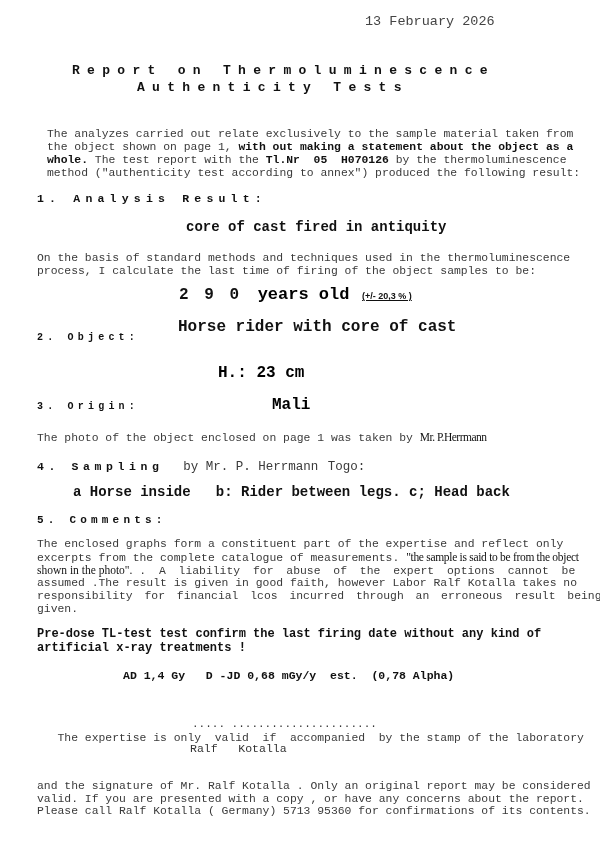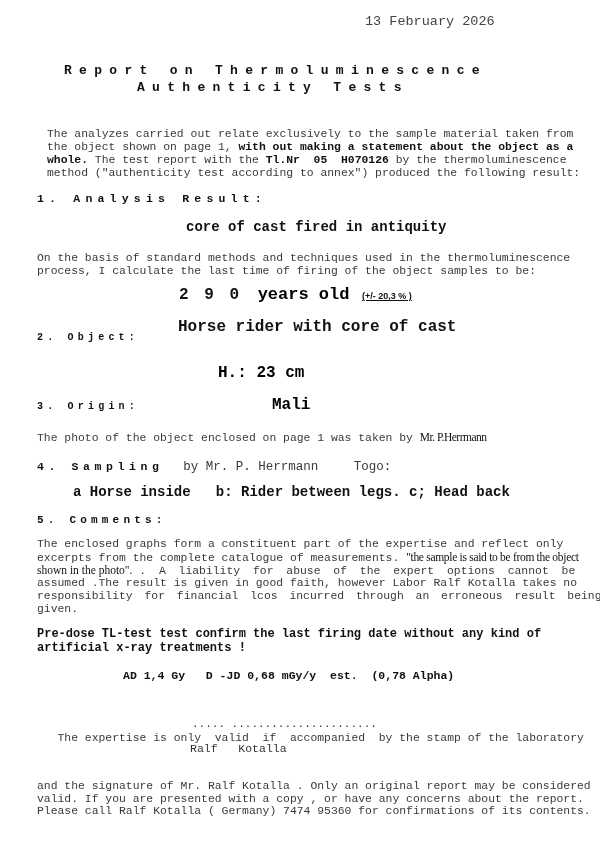--- a/index.html
+++ b/index.html
@@ -18,21 +18,21 @@
     .sec-head-sm { font-size: 10px; font-weight: bold; color: #111; letter-spacing: 4.2px; }
     .big { font-size: 16px; font-weight: bold; color: #000000; }
     .bigger { font-size: 16px; font-weight: bold; color: #111; }
     .serif-inline { font-family: "Liberation Serif", "DejaVu Serif", serif; font-size: 11.5px; color: #111; }
   </style>
 </head>
 <body>
 
 <div class="abs date mono">13 February 2026</div>
 
-<div class="abs title mono" style="left:64px; top:63px;">Report on Thermoluminescence</div>
+<div class="abs title mono" style="left:72px; top:63px;">Report on Thermoluminescence</div>
 <div class="abs title mono" style="left:137px; top:80px;">Authenticity Tests</div>
 
 <div class="abs small mono" style="left:47px; top:128px;">The analyzes carried out relate exclusively to the sample material taken from</div>
 <div class="abs small mono" style="left:47px; top:141px;">
   <span>the object shown on page 1,</span>
   <span class="bold">with out making a statement about the object as a</span>
 </div>
 <div class="abs small mono" style="left:47px; top:154px;">
   <span class="bold">whole.</span>
   <span>The test report with the</span>
@@ -58,21 +58,21 @@
 <div class="abs sec-head-sm mono" style="left:37px; top:401px;">3. Origin:</div>
 <div class="abs mono big" style="left:272px; top:396px;">Mali</div>
 <div class="abs small mono" style="left:37px; top:431px;">
   <span>The photo of the object enclosed on page 1 was taken by</span>
   <span class="serif-inline" style="letter-spacing:-0.5px;">Mr. P.Herrmann</span>
 </div>
 
 <div class="abs mono" style="left:37px; top:457px;">
   <span class="sec-head" style="letter-spacing:4.6px;">4. Sampling</span>
   <span class="small" style="margin-left:10px; font-size:12.5px;">by Mr. P. Herrmann</span>
-  <span class="small" style="margin-left:26px; font-size:12.5px;">Togo:</span>
+  <span class="small" style="font-size:12.5px;">Togo:</span>
 </div>
 <div class="abs mono bold" style="left:73px; top:484px; font-size:14px; white-space:pre;">a Horse inside   b: Rider between legs. c; Head back</div>
 
 <div class="abs sec-head-sm mono" style="left:37px; top:514px; font-size:11px;">5. Comments:</div>
 <div class="abs small mono" style="left:37px; top:538px;">The enclosed graphs form a constituent part of the expertise and  reflect only</div>
 <div class="abs small mono" style="left:37px; top:551px;">
   <span>excerpts from the complete catalogue of measurements.</span>
   <span class="serif-inline" style="letter-spacing:-0.3px;">"the sample is said to be from the object</span>
 </div>
 <div class="abs small mono" style="left:37px; top:564px;">
@@ -86,13 +86,13 @@
 <div class="abs mono bold" style="left:37px; top:627px; font-size:12px;">Pre-dose TL-test test confirm the last firing date without any kind of</div>
 <div class="abs mono bold" style="left:37px; top:641px; font-size:12px;">artificial x-ray treatments !</div>
 <div class="abs mono bold" style="left:123px; top:669px; font-size:11.5px; white-space:pre;">AD 1,4 Gy   D -JD 0,68 mGy/y  est.  (0,78 Alpha)</div>
 
 <div class="abs mono" style="left:192px; top:718px; font-size:11px; color:#333;">..... ......................</div>
 <div class="abs mono" style="left:190px; top:742px; font-size:11.5px; color:#333; white-space:pre;">Ralf   Kotalla</div>
 
 <div class="abs small mono" style="left:37px; top:723px; white-space:pre;margin-top:9px;">   The expertise is only  valid  if  accompanied  by the stamp of the laboratory</div>
 <div class="abs small mono" style="left:37px; top:780px;">and the signature of Mr. Ralf Kotalla . Only an original report may be considered</div>
 <div class="abs small mono" style="left:37px; top:793px;">valid. If you are presented with a copy , or have any concerns about the report.</div>
-<div class="abs small mono" style="left:37px; top:805px;">Please call Ralf Kotalla ( Germany) 7474 95360 for confirmations of its contents.</div>
+<div class="abs small mono" style="left:37px; top:805px;">Please call Ralf Kotalla ( Germany) 5713 95360 for confirmations of its contents.</div>
 
 </body></html>

